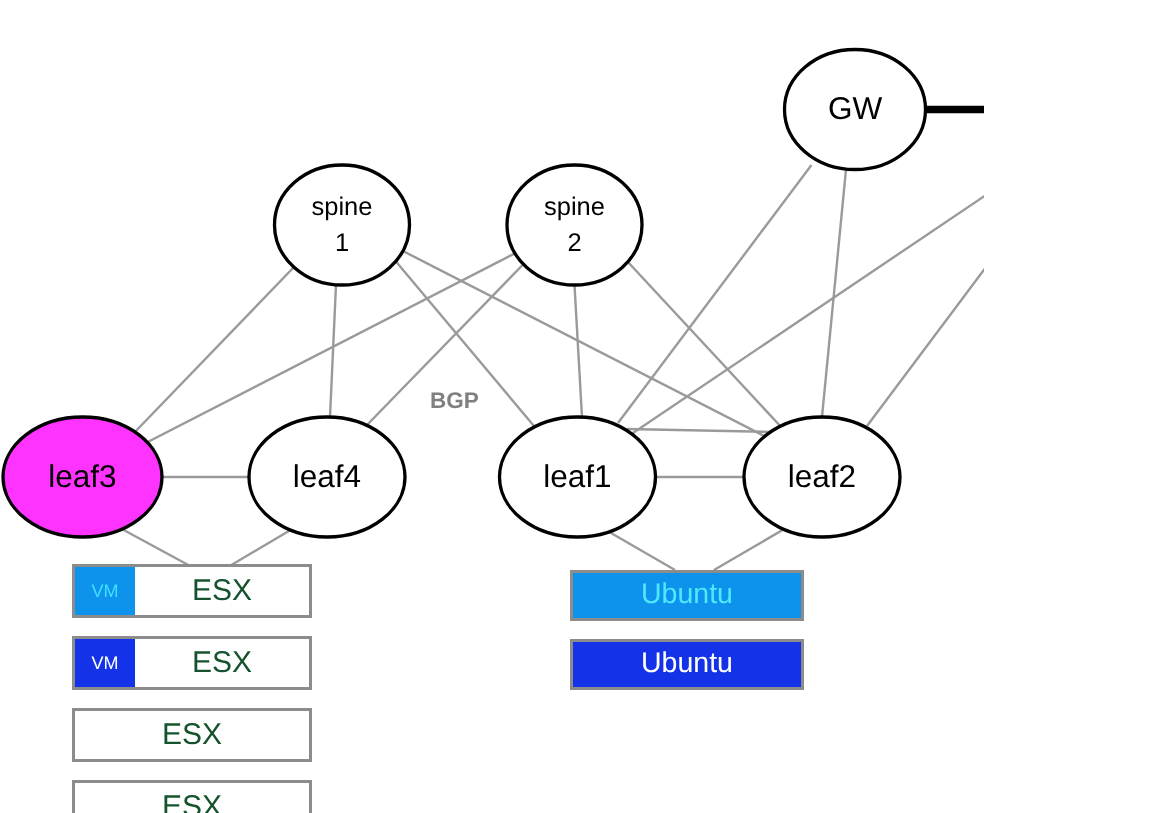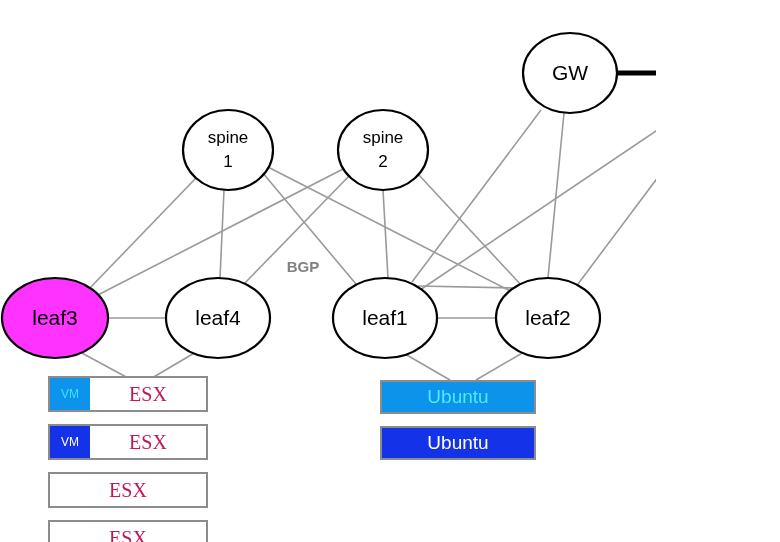--- a/index.html
+++ b/index.html
@@ -84,22 +84,22 @@
   .host-vm-badge.dark {
     background: #1433e8;
     color: #ffffff;
   }
   .host-name {
     flex: 1 1 auto;
     display: flex;
     align-items: center;
     justify-content: center;
     font-size: 20px;
-    color: #be185d;
-    font-family: Liberation Serif, serif;
+    color: #14532d;
+    font-family: Liberation Sans, sans-serif;
   }
   .server-box {
     position: absolute;
     box-sizing: border-box;
     border: 2px solid #8c8c8c;
     display: flex;
     align-items: center;
     justify-content: center;
     font-size: 19px;
     font-family: Liberation Sans, sans-serif;

